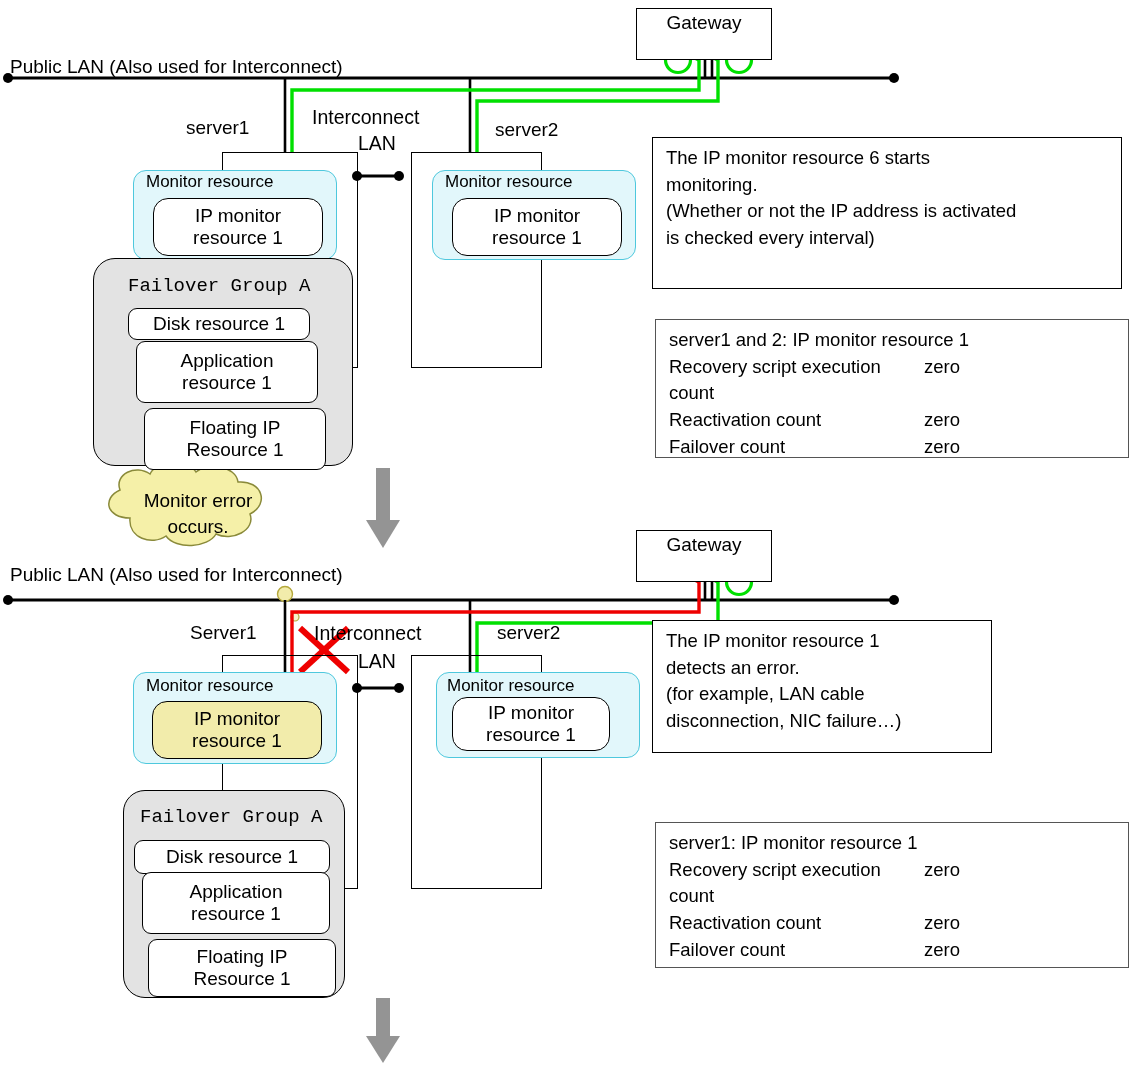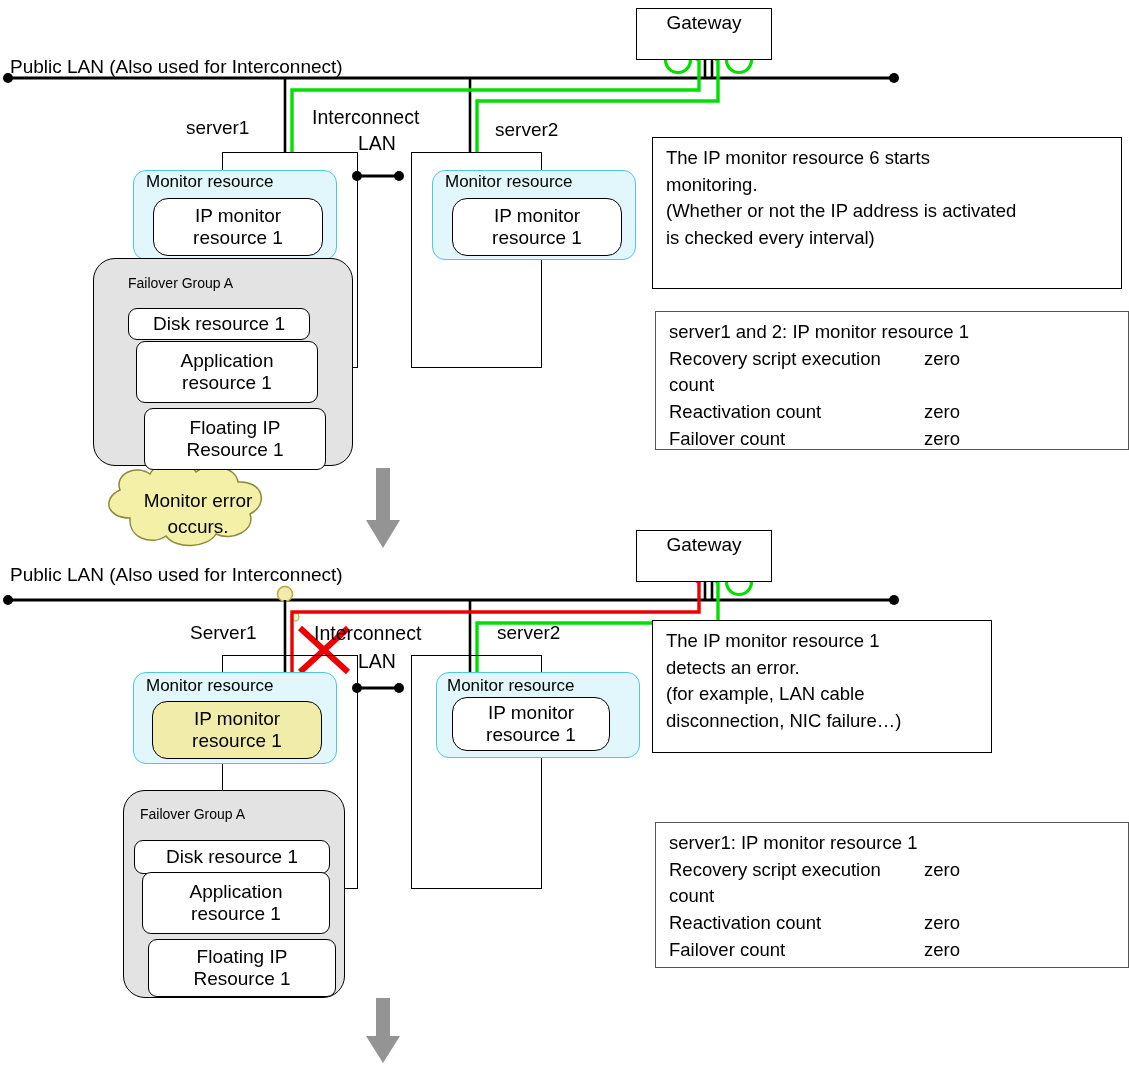--- a/index.html
+++ b/index.html
@@ -32,21 +32,21 @@
        border-radius:13px;}
   .mon-title{position:absolute;font-size:17px;white-space:nowrap;}
   .ipmon{position:absolute;box-sizing:border-box;background:#fff;border:1.4px solid #000;
        border-radius:15px;display:flex;flex-direction:column;align-items:center;
        justify-content:center;font-size:19px;line-height:1.18;text-align:center;}
   .ipmon.alert{background:#f2ecab;}
 
   
   .fg{position:absolute;box-sizing:border-box;background:#e3e3e3;border:1.5px solid #000;
       border-radius:22px;}
-  .fg-title{position:absolute;font-size:14px;white-space:nowrap;}
+  .fg-title{position:absolute;font-size:19px;white-space:nowrap;font-family:Liberation Mono, monospace;}
   .res{position:absolute;box-sizing:border-box;background:#fff;border:1.4px solid #000;
       border-radius:9px;display:flex;flex-direction:column;align-items:center;
       justify-content:center;font-size:19px;line-height:1.18;text-align:right;}
 
   
   .cloudwrap{position:absolute;}
   .cloudtxt{position:absolute;text-align:center;font-size:19px;line-height:1.2;width:100%;}
 </style>
 </head>
 <body>
@@ -194,21 +194,21 @@
     <div class="cloudtxt" style="top:48px;">occurs.</div>
   </div>
 
   <div class="infobox" style="left:652px;top:137px;width:470px;height:152px;">
     <div>The IP monitor resource 6 starts</div>
     <div>monitoring.</div>
     <div>(Whether or not the IP address is activated</div>
     <div>is checked every interval)</div>
   </div>
 
-  <div class="infobox dotted" style="left:655px;top:311px;width:474px;height:139px;">
+  <div class="infobox dotted" style="left:655px;top:319px;width:474px;height:139px;">
     <div>server1 and 2: IP monitor resource 1</div>
     <div class="cntrow">
       <span class="k">Recovery script execution count</span>
       <span class="v">zero</span>
     </div>
     <div class="cntrow">
       <span class="k">Reactivation count</span>
       <span class="v">zero</span>
     </div>
     <div class="cntrow">

